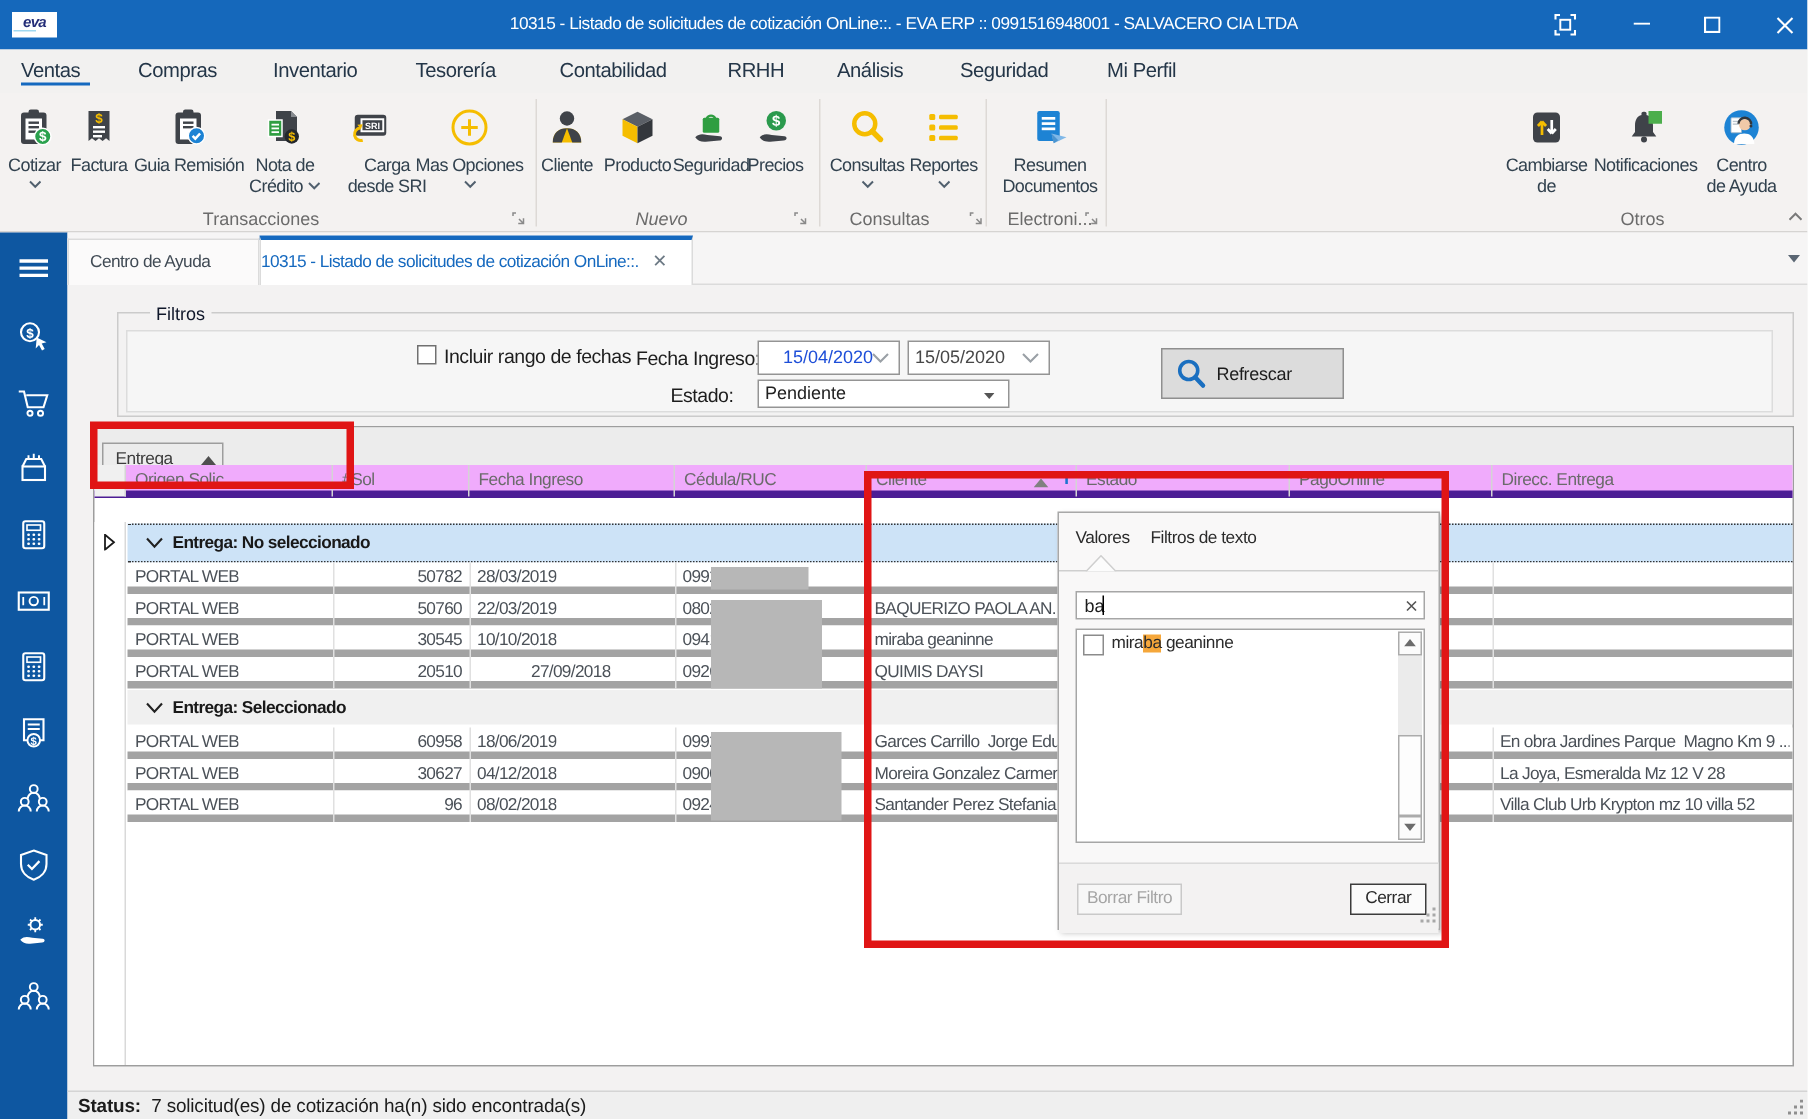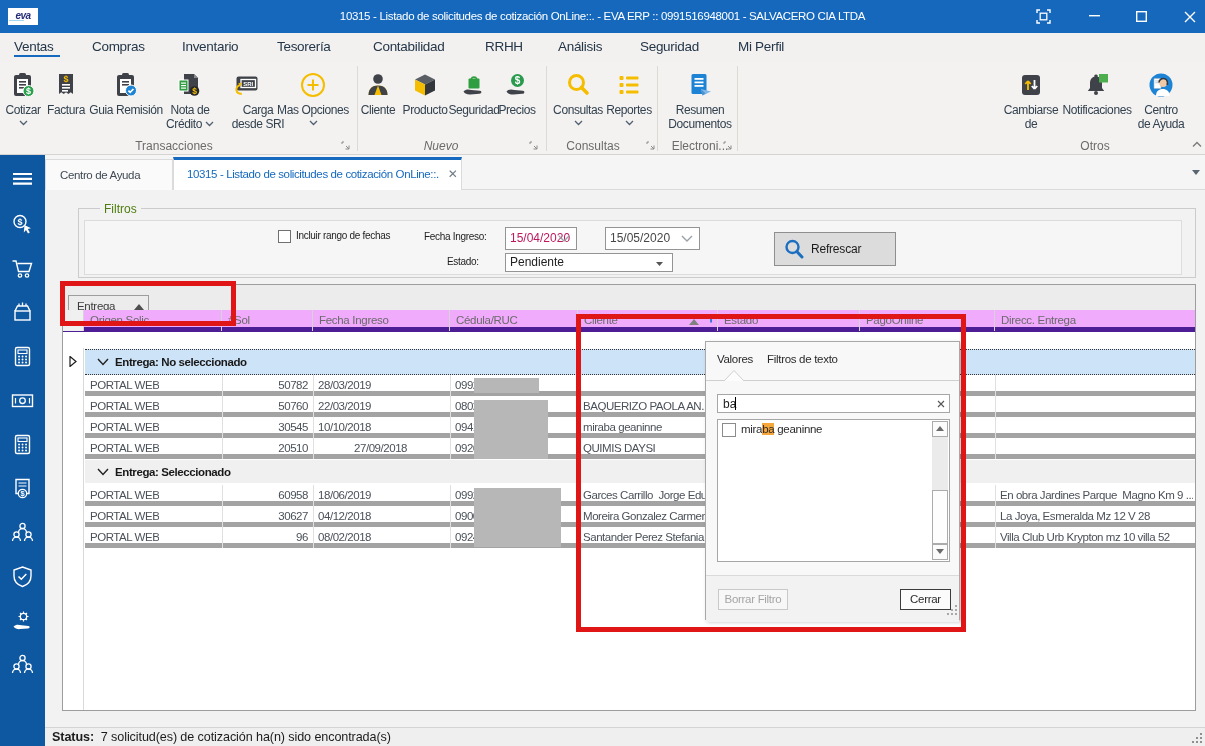--- a/index.html
+++ b/index.html
@@ -28,23 +28,23 @@
 
 #tabstrip { left:45px; top:155px; width:1160px; height:35px; background:#f6f5f5; border-bottom:1px solid #dbdbdb; }
 #tab1 { left:45px; top:159px; width:128px; height:31px; background:#fbfafa; border:1px solid #dbdbdb; border-bottom:none; color:#404a54; font-size:11.5px; letter-spacing:-0.35px; text-align:left; padding-left:14px; line-height:30px; }
 #tab2 { left:173px; top:157px; width:289px; height:33px; background:#fff; border-left:1px solid #dbdbdb; border-right:1px solid #dbdbdb; border-top:3px solid #1569bf; color:#1569bf; font-size:11.5px; letter-spacing:-0.38px; line-height:28px; white-space:nowrap; }
 #tab2 .x { color:#6d7a85; margin-left:9px; font-size:12px; }
 #tabarrow { left:1192px; top:170px; width:0; height:0; border-left:4px solid transparent; border-right:4px solid transparent; border-top:5px solid #5a6572; }
 
 #content { left:45px; top:190px; width:1160px; height:537px; background:#f3f2f2; }
 
 #gbox { left:78px; top:208px; width:1118px; height:70px; border:1px solid #cbcbcb; }
-#gbox-label { left:100px; top:202px; background:#f3f2f2; padding:0 4px; font-size:12px; color:#4d7c0f; }
+#gbox-label { left:100px; top:202px; background:#f3f2f2; padding:0 4px; font-size:12px; color:#0f172a; }
 #gpanel { left:84px; top:220px; width:1098px; height:55px; background:#f6f6f6; border:1px solid #dcdcdc; }
-.flabel { position:absolute; font-size:10px; letter-spacing:-0.3px; color:#1d1d1d; }
+.flabel { position:absolute; font-size:13px; letter-spacing:-0.3px; color:#1d1d1d; }
 #chk { left:278px; top:230px; width:13px; height:13px; background:#fff; border:1px solid #707070; }
 .combo { position:absolute; background:#fff; border:1px solid #949494; font-size:12px; color:#5f5f5f; }
 #btn-refrescar { left:774px; top:232px; width:122px; height:34px; background:#dcdcdc; border:1px solid #8f8f8f; }
 #btn-refrescar span { position:absolute; left:36px; top:9px; font-size:12px; letter-spacing:-0.2px; color:#1c1c1c; }
 
 #grid { left:62px; top:284px; width:1134px; height:427px; background:#fff; border:1px solid #9d9d9d; }
 #gband { left:63px; top:285px; width:1132px; height:41px; background:#ececec; }
 #chip { left:68px; top:295px; width:81px; height:23px; background:#ececec; border:1px solid #9d9d9d; font-size:11.5px; letter-spacing:-0.3px; color:#3c3c3c; line-height:21px; padding-left:8px; }
 #ghead { left:63px; top:310px; width:1132px; height:22px; background:#f0abfc; border-bottom:5px solid #4c1d95; }
 .hcell { position:absolute; top:0; height:21px; line-height:21px; font-size:11.5px; letter-spacing:-0.3px; color:#6a6a6a; padding-left:6px; border-right:1px solid #d4d4d4; }
@@ -320,31 +320,31 @@
       <circle cx="11.5" cy="5" r="2.6" fill="none" stroke="#fff" stroke-width="1.3"></circle>
       <path d="M7.5,11.5 a4,4 0 0 1 8,0" fill="none" stroke="#fff" stroke-width="1.3"></path>
       <circle cx="5.5" cy="13.5" r="2.6" fill="none" stroke="#fff" stroke-width="1.3"></circle>
       <path d="M1.5,20 a4,4 0 0 1 8,0" fill="none" stroke="#fff" stroke-width="1.3"></path>
       <circle cx="17.5" cy="13.5" r="2.6" fill="none" stroke="#fff" stroke-width="1.3"></circle>
       <path d="M13.5,20 a4,4 0 0 1 8,0" fill="none" stroke="#fff" stroke-width="1.3"></path>
     </svg>
 </div>
 <div class="abs" id="tabstrip"></div>
 <div class="abs" id="tab1">Centro de Ayuda</div>
-<div class="abs" id="tab2"><span style="margin-left:13px;">10315 - Listado de solicitudes de cotización OnLine::.</span><span class="x">✕</span></div>
+<div class="abs" id="tab2"><span style="">10315 - Listado de solicitudes de cotización OnLine::.</span><span class="x">✕</span></div>
 <div class="abs" id="tabarrow"></div>
 <div class="abs" id="content"></div>
 <div class="abs" id="gbox"></div>
 <div class="abs" id="gbox-label">Filtros</div>
 <div class="abs" id="gpanel"></div>
 <div class="abs" id="chk"></div>
 <span class="abs flabel" style="left:296px; top:230px;">Incluir rango de fechas</span>
 <span class="abs flabel" style="left:424px; top:231px;">Fecha Ingreso:</span>
 <span class="abs flabel" style="left:447px; top:256px;">Estado:</span>
-<div class="abs combo" style="left:505px; top:227px; width:72px; height:23px; line-height:21px; padding-left:4px; color:#be185d;">15/04/2020<svg style="position:absolute; right:6px; top:7px;" width="12" height="7" viewBox="0 0 12 7">
+<div class="abs combo" style="left:505px; top:227px; width:95px; height:23px; line-height:21px; padding-left:16px; color:#1d4ed8;">15/04/2020<svg style="position:absolute; right:6px; top:7px;" width="12" height="7" viewBox="0 0 12 7">
       <path d="M1,1 L6,6 L11,1" stroke="#9aa0a6" stroke-width="1.4" fill="none"></path>
     </svg></div>
 <div class="abs combo" style="left:605px; top:227px; width:95px; height:23px; line-height:21px; padding-left:4px; color:#474747;">15/05/2020<svg style="position:absolute; right:6px; top:7px;" width="12" height="7" viewBox="0 0 12 7">
       <path d="M1,1 L6,6 L11,1" stroke="#9aa0a6" stroke-width="1.4" fill="none"></path>
     </svg></div>
 <div class="abs combo" style="left:505px; top:253px; width:168px; height:19px; line-height:17px; padding-left:4px; color:#222;">Pendiente<svg style="position:absolute; right:9px; top:8px;" width="7" height="4" viewBox="0 0 7 4">
       <polygon points="0,0 7,0 3.5,4" fill="#555"></polygon>
     </svg></div>
 <div class="abs" id="btn-refrescar">
     <svg style="position:absolute; left:9px; top:6px;" width="21" height="21" viewBox="0 0 21 21">

